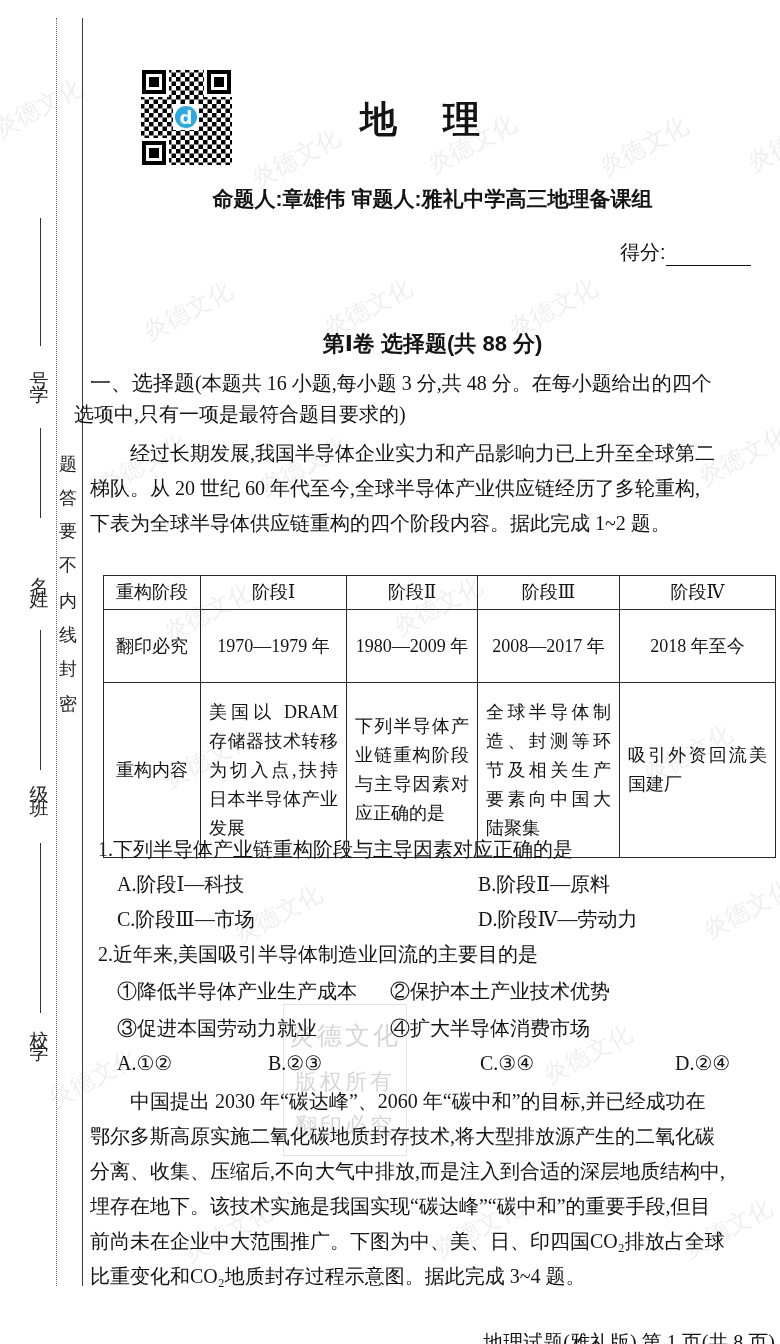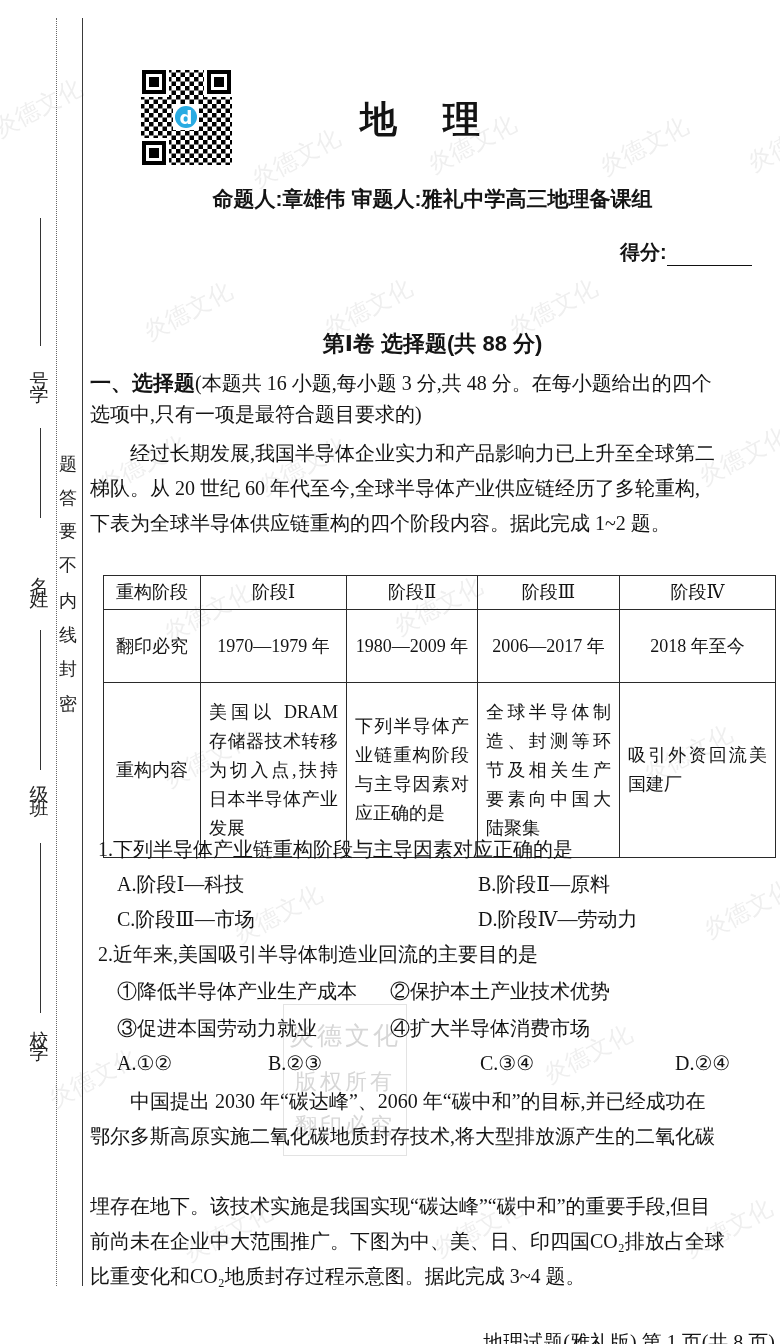--- a/index.html
+++ b/index.html
@@ -7,21 +7,21 @@
     width:780px;height:1344px;
     background:#ffffff;
     font-family:"Liberation Serif","DejaVu Serif",serif;
     color:#141414;
     position:relative;
     overflow:hidden;
   }
   .page{position:absolute;inset:0;}
   .abs{position:absolute;}
   .sans{font-family:"Liberation Sans","DejaVu Sans",sans-serif;}
-  .b{font-weight:700;}
+  .b{font-weight:400;}
   .txt{font-size:20px;line-height:1.3;white-space:nowrap;}
   .indent{text-indent:40px;}
   
   .exam-title{
     left:60px;top:24px;width:680px;
     text-align:center;font-size:29px;font-weight:900;
     letter-spacing:1px;white-space:nowrap;
   }
   .subject{
     left:90px;top:95px;width:660px;text-align:center;
@@ -181,21 +181,21 @@
   <div class="abs authors sans">命题人:章雄伟    审题人:雅礼中学高三地理备课组</div>
 
   <div class="abs score">
     <span class="b sans">得分:</span><span class="score-blank"></span>
   </div>
 
 
   <div class="abs section-title sans">第Ⅰ卷  选择题(共 88 分)</div>
 
   <div class="abs txt" style="left:90px;top:369px"><span class="b sans" style="font-size:21px">一、选择题</span><span>(本题共 16 小题,每小题 3 分,共 48 分。在每小题给出的四个</span></div>
-  <div class="abs txt" style="left:90px;top:401px">选项中,只有一项是最符合题目要求的)</div>
+  <div class="abs txt" style="left:74px;top:401px">选项中,只有一项是最符合题目要求的)</div>
 
   <div class="abs txt indent" style="left:90px;top:440px">经过长期发展,我国半导体企业实力和产品影响力已上升至全球第二</div>
   <div class="abs txt" style="left:90px;top:475px">梯队。从 20 世纪 60 年代至今,全球半导体产业供应链经历了多轮重构,</div>
   <div class="abs txt" style="left:90px;top:510px">下表为全球半导体供应链重构的四个阶段内容。据此完成 1~2 题。</div>
 
   <table class="abs stage-table">
     <colgroup>
       <col style="width:97px">
         <col style="width:146px">
         <col style="width:131px">
@@ -207,21 +207,21 @@
       <th style="height:28px">重构阶段</th>
       <th>阶段Ⅰ</th>
       <th>阶段Ⅱ</th>
       <th>阶段Ⅲ</th>
       <th>阶段Ⅳ</th>
     </tr>
     <tr>
       <td style="height:68px">翻印必究</td>
       <td>1970—1979 年</td>
       <td>1980—2009 年</td>
-      <td>2006—2017 年</td>
+      <td>2008—2017 年</td>
       <td>2018 年至今</td>
     </tr>
     <tr>
       <td style="height:170px">重构内容</td>
       <td class="cell-left">美国以 DRAM 存储器技术转移为切入点,扶持日本半导体产业发展</td>
       <td class="cell-left">下列半导体产业链重构阶段与主导因素对应正确的是</td>
       <td class="cell-left">全球半导体制造、封测等环节及相关生产要素向中国大陆聚集</td>
       <td class="cell-left">吸引外资回流美国建厂</td>
     </tr>
   </tbody>
@@ -248,19 +248,20 @@
   </div>
   <div class="opt-row" style="top:1051px">
     <span class="opt" style="left:27px">A.①②</span>
     <span class="opt" style="left:178px">B.②③</span>
     <span class="opt" style="left:390px">C.③④</span>
     <span class="opt" style="left:585px">D.②④</span>
   </div>
 
   <div class="abs txt indent" style="left:90px;top:1088px">中国提出 2030 年“碳达峰”、2060 年“碳中和”的目标,并已经成功在</div>
   <div class="abs txt" style="left:90px;top:1123px">鄂尔多斯高原实施二氧化碳地质封存技术,将大型排放源产生的二氧化碳</div>
+  <div class="abs txt" style="left:90px;top:1158px">分离、收集、压缩后,不向大气中排放,而是注入到合适的深层地质结构中,</div>
   <div class="abs txt" style="left:90px;top:1228px">前尚未在企业中大范围推广。下图为中、美、日、印四国CO₂排放占全球</div>
   <div class="abs txt" style="left:90px;top:1193px">埋存在地下。该技术实施是我国实现“碳达峰”“碳中和”的重要手段,但目</div>
   <div class="abs txt" style="left:90px;top:1263px">比重变化和CO₂地质封存过程示意图。据此完成 3~4 题。</div>
 
   <div class="abs footer">地理试题(雅礼版)   第 1 页(共 8 页)</div>
 
 </div>
 
 </body></html>

